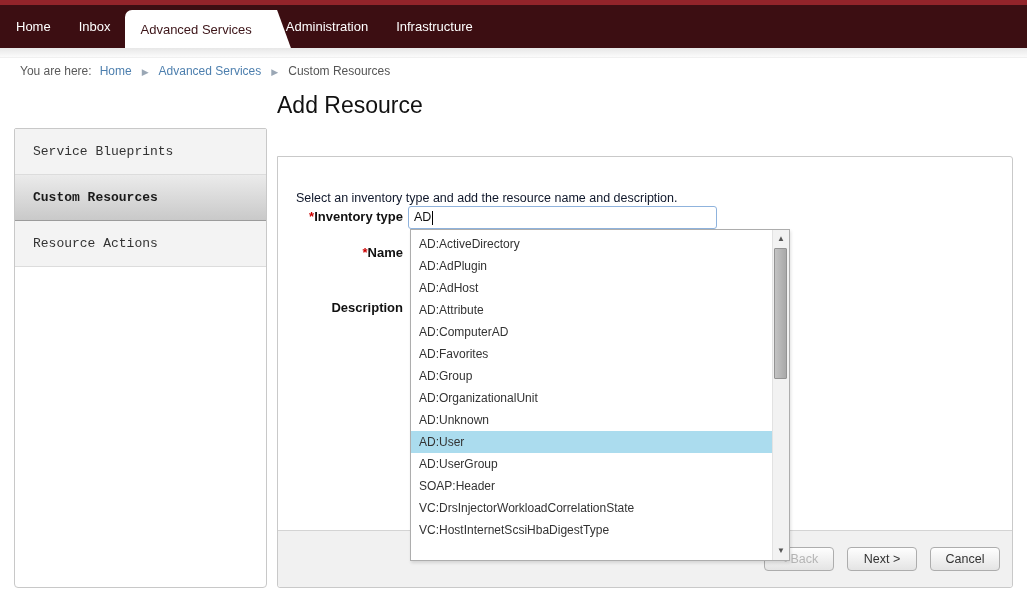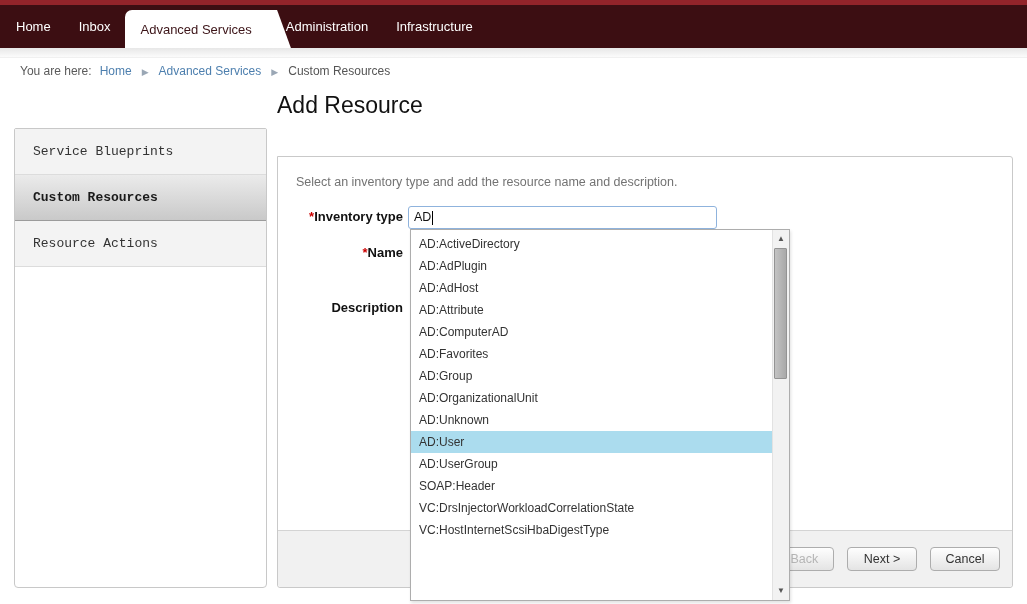--- a/index.html
+++ b/index.html
@@ -52,38 +52,38 @@
   
   .main { position:absolute; top:130px; left:277px; width:736px; height:458px; }
   .tabs-row { position:relative; height:26px; display:flex; z-index:3; }
   .m-tab { height:26px; line-height:25px; padding:0 16px; font-size:12.5px;
            border:1px solid #b5b5b5; border-radius:4px 4px 0 0; margin-right:2px;
            background:linear-gradient(#e4e4e4,#bfbfbf); color:#222; cursor:pointer; }
   .m-tab.active { background:#fff; border-color:#c9c9c9; border-bottom:1px solid #fff;
            color:#5a2a2e; }
   .panel-body { position:absolute; top:26px; left:0; right:0; bottom:0;
            background:#fff; border:1px solid #c9c9c9; border-radius:0 3px 3px 3px; }
-  .instruction { position:absolute; top:45px; left:19px; font-size:12.5px; color:#737373; }
+  .instruction { position:absolute; top:61px; left:19px; font-size:12.5px; color:#0f172a; }
 
   .form-label { position:absolute; left:0; width:126px; text-align:right;
            font-size:13px; font-weight:bold; color:#111; line-height:22px; }
   .req { color:#cc0000; }
   .lbl-inventory { top:76px; }
   .lbl-name { top:112px; }
   .lbl-desc { top:167px; }
 
   .text-input { position:absolute; top:76px; left:131px; width:309px; height:23px;
            background:#fff; border:1px solid #8fb3dd; border-radius:3px;
            font-size:12.5px; color:#111; line-height:21px; padding-left:5px;
            display:flex; align-items:center; cursor:text; }
   .caret { display:inline-block; width:1px; height:14px; background:#000;
            margin-left:1px; }
 
   
-  .dropdown { position:absolute; top:99px; left:133px; width:380px; height:372px;
+  .dropdown { position:absolute; top:99px; left:133px; width:380px; height:332px;
            background:#fff; border:1px solid #adadad; z-index:10;
            box-shadow:1px 2px 3px rgba(0,0,0,0.12); }
   .dropdown-list { position:absolute; top:0; bottom:0; left:0; right:17px;
            overflow:hidden; padding-top:3px; }
   .dd-option { height:22px; line-height:22px; padding-left:8px; font-size:12px;
            color:#333; white-space:nowrap; cursor:pointer; }
   .dd-option.selected { background:#abdcee; }
 
   .scrollbar { position:absolute; top:0; right:0; bottom:0; width:17px;
            background:#f2f2f2; border-left:1px solid #e2e2e2; }

